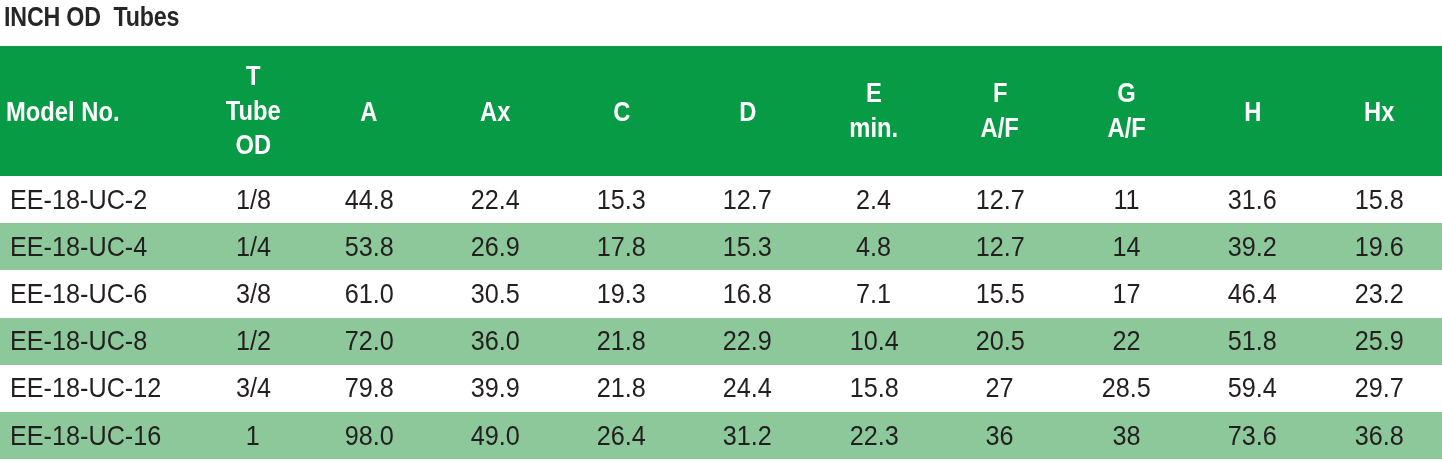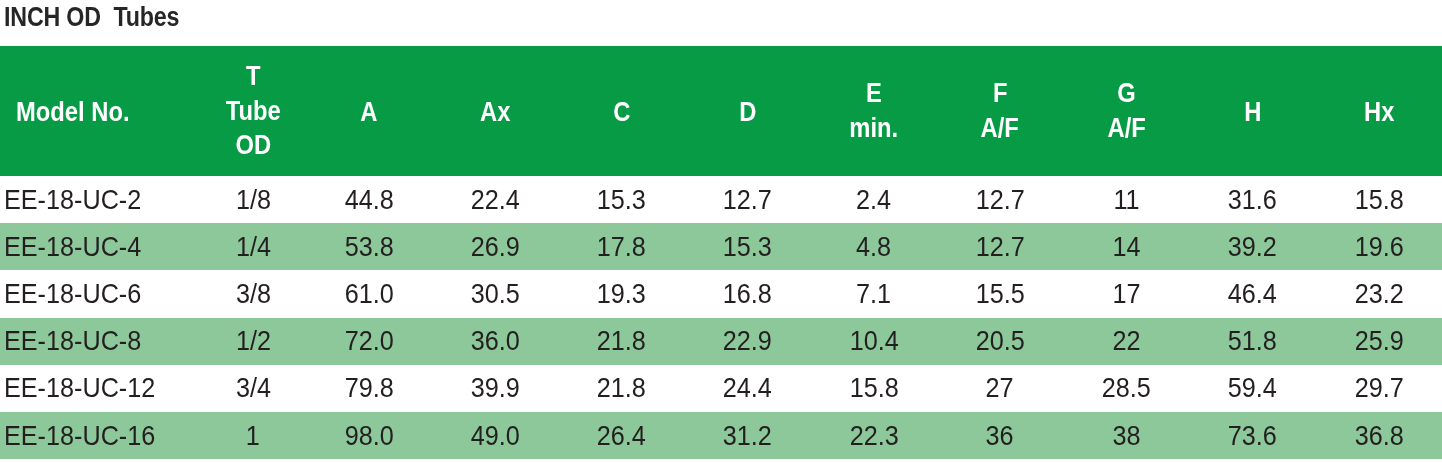--- a/index.html
+++ b/index.html
@@ -62,21 +62,21 @@
     color: #ffffff;
     font-size: 27px;
     font-weight: bold;
     text-align: center;
     vertical-align: middle;
     border: 0;
     white-space: nowrap;
   }
   thead th.model-head {
     text-align: center;
-    padding-left: 16px;
+    padding-left: 6px;
   }
   .hstack {
     display: flex;
     flex-direction: column;
     align-items: center;
     justify-content: center;
     line-height: 1.28;
   }
   .hstack.left { align-items: flex-start; }
   .hstack .sub { font-size: 27px; font-weight: bold; }
@@ -101,21 +101,21 @@
     margin: 0;
     font-size: 28px;
     color: #231f20;
     text-align: center;
     vertical-align: middle;
     border: 0;
     white-space: nowrap;
   }
   tbody td.model-cell {
     text-align: left;
-    padding-left: 4px;
+    padding-left: 10px;
   }
   .cond {
     display: inline-block;
     transform: scaleX(0.9);
     transform-origin: center center;
   }
   .cond-l {
     display: inline-block;
     transform: scaleX(0.9);
     transform-origin: left center;

